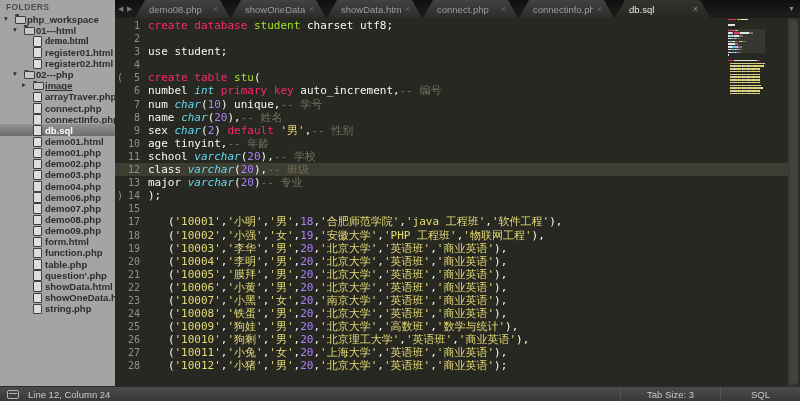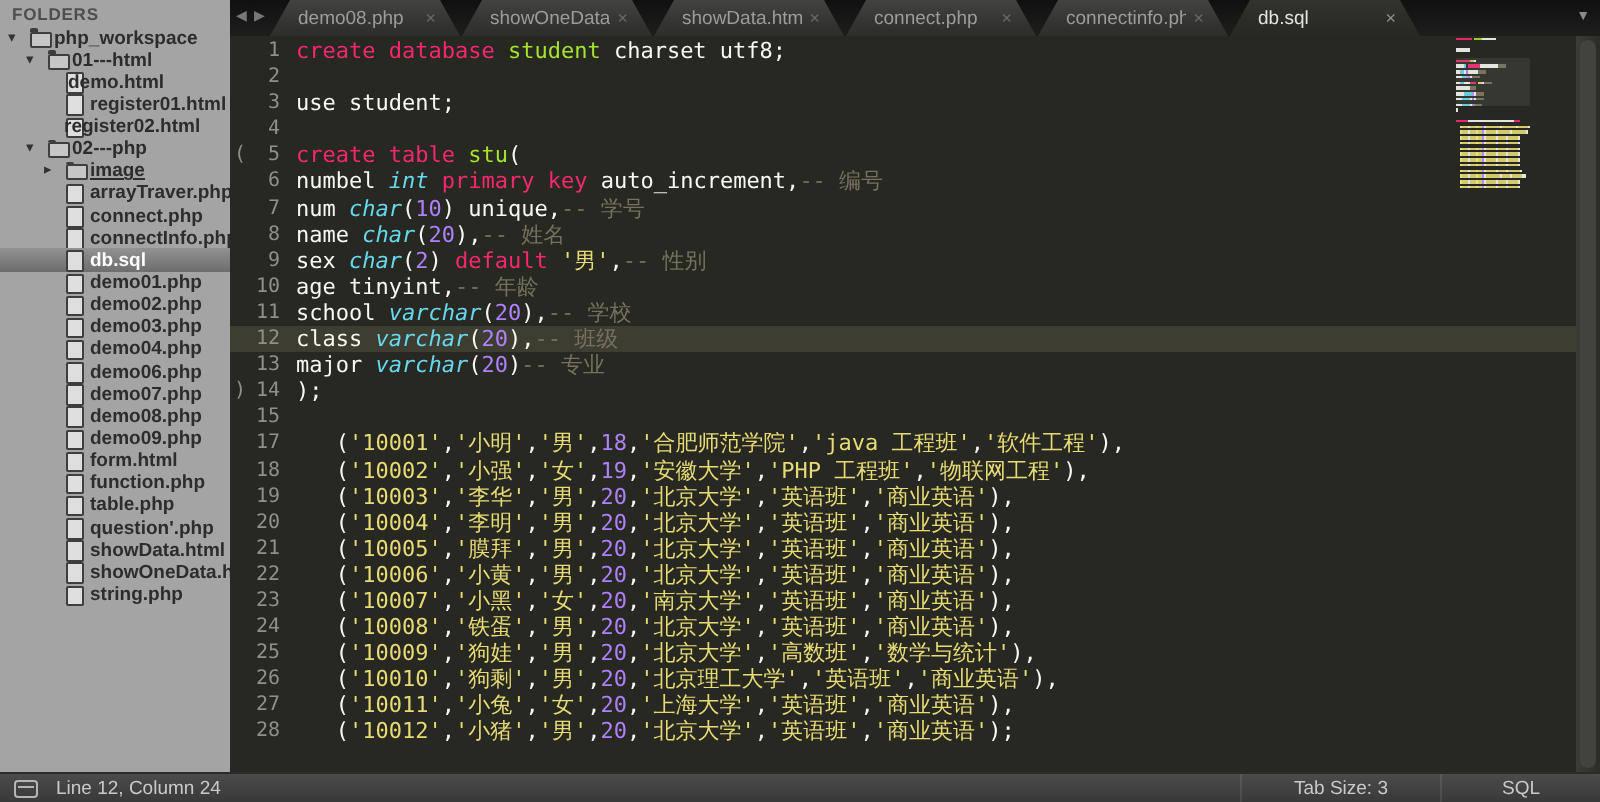--- a/index.html
+++ b/index.html
@@ -81,29 +81,29 @@
           <span class="folder-icon" style="left: 15px;"></span>
           <span class="tree-label" style="left: 27px;">php_workspace</span>
         </div>
         <div class="tree-row">
           <span class="tri" style="left: 13px;">▾</span>
           <span class="folder-icon" style="left: 24px;"></span>
           <span class="tree-label" style="left: 36px;">01---html</span>
         </div>
         <div class="tree-row">
           <span class="file-icon" style="left: 33px;"></span>
-          <span class="tree-label" style="left: 34px;">demo.html</span>
+          <span class="tree-label" style="left: 45px; font-family: Liberation Serif, serif;">demo.html</span>
         </div>
         <div class="tree-row">
           <span class="file-icon" style="left: 33px;"></span>
           <span class="tree-label" style="left: 45px;">register01.html</span>
         </div>
         <div class="tree-row">
           <span class="file-icon" style="left: 33px;"></span>
-          <span class="tree-label" style="left: 32px;">register02.html</span>
+          <span class="tree-label" style="left: 45px;">register02.html</span>
         </div>
         <div class="tree-row">
           <span class="tri" style="left: 13px;">▾</span>
           <span class="folder-icon" style="left: 24px;"></span>
           <span class="tree-label" style="left: 36px;">02---php</span>
         </div>
         <div class="tree-row">
           <span class="tri" style="left: 22px;">▸</span>
           <span class="folder-icon" style="left: 33px;"></span>
           <span class="tree-label" style="left: 45px; text-decoration: underline;">image</span>
@@ -116,20 +116,24 @@
           <span class="file-icon" style="left: 33px;"></span>
           <span class="tree-label" style="left: 45px;">connect.php</span>
         </div>
         <div class="tree-row">
           <span class="file-icon" style="left: 33px;"></span>
           <span class="tree-label" style="left: 45px;">connectInfo.php</span>
         </div>
         <div class="tree-row selected">
           <span class="file-icon" style="left: 33px;"></span>
           <span class="tree-label" style="left: 45px;">db.sql</span>
+        </div>
+        <div class="tree-row">
+          <span class="file-icon" style="left: 33px;"></span>
+          <span class="tree-label" style="left: 45px;">demo01.html</span>
         </div>
         <div class="tree-row">
           <span class="file-icon" style="left: 33px;"></span>
           <span class="tree-label" style="left: 45px;">demo01.php</span>
         </div>
         <div class="tree-row">
           <span class="file-icon" style="left: 33px;"></span>
           <span class="tree-label" style="left: 45px;">demo02.php</span>
         </div>
         <div class="tree-row">

